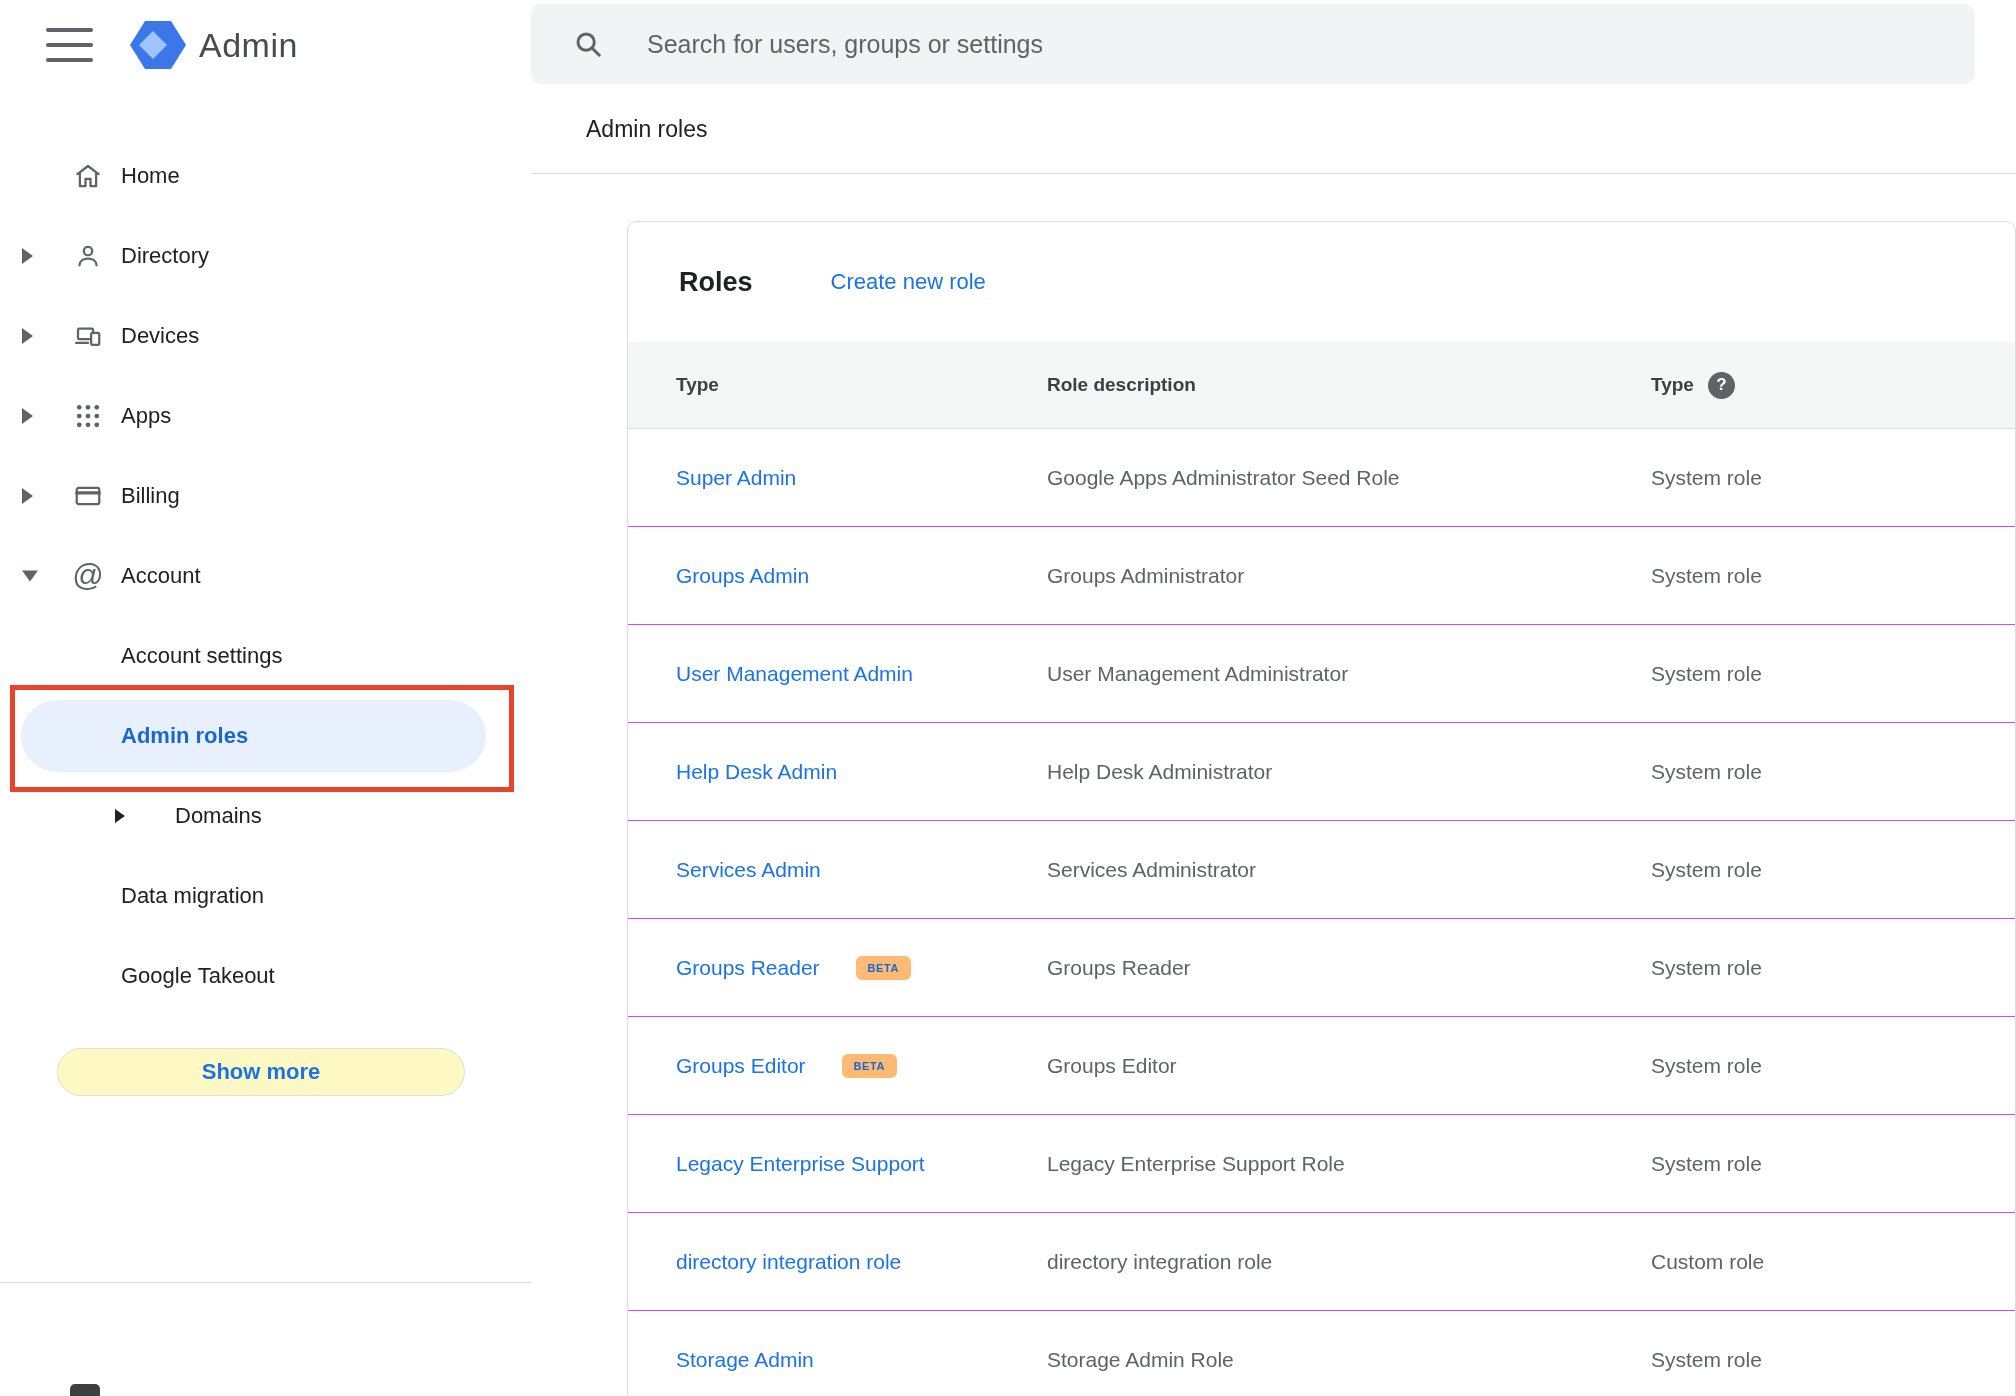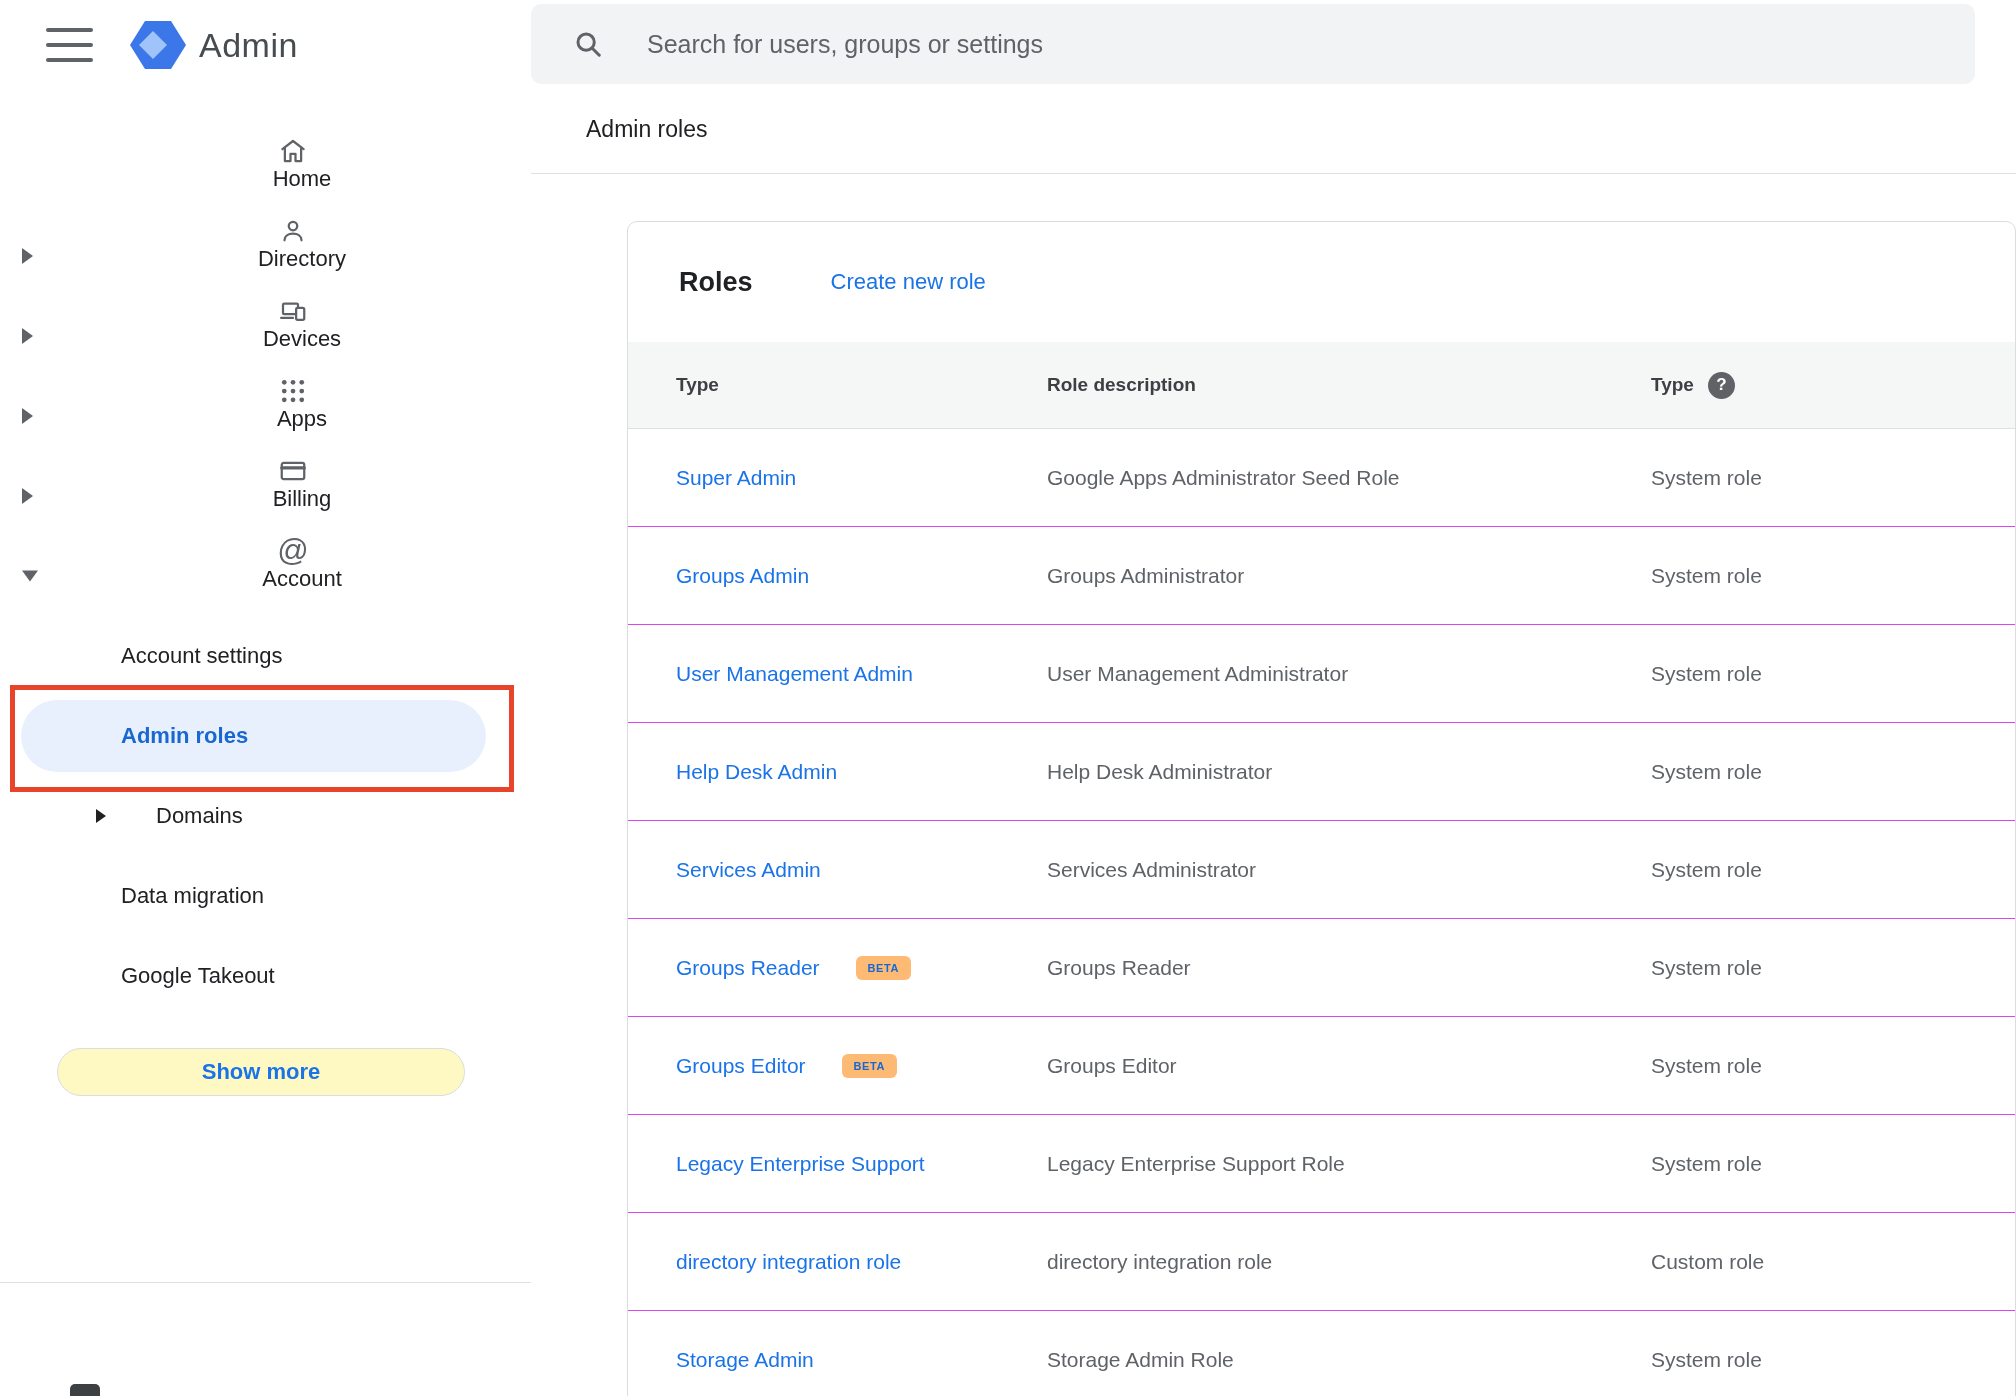--- a/index.html
+++ b/index.html
@@ -12,34 +12,34 @@
 
   
   .sidebar { position:absolute; left:0; top:0; width:531px; height:1396px; background:#fff; }
   .sidebar-header { position:absolute; left:0; top:0; height:90px; width:100%; display:flex; align-items:center; }
   .hamburger { margin-left:46px; width:47px; height:34px; display:flex; flex-direction:column; justify-content:space-between; cursor:pointer; }
   .hamburger span { display:block; height:4px; background:#5f6368; border-radius:2px; }
   .logo { margin-left:36px; width:58px; height:50px; }
   .brand-text { margin-left:12px; font-size:34px; color:#474c50; letter-spacing:0.5px; }
 
   .nav { position:absolute; left:0; top:136px; width:100%; }
-  .nav-item { position:relative; height:80px; display:flex; align-items:center; padding-left:73px; cursor:pointer;flex-direction:column; }
+  .nav-item { position:relative; height:80px; display:flex; align-items:center; padding-left:73px; cursor:pointer; }
   .nav-item .arrow { position:absolute; left:22px; top:50%; transform:translateY(-50%); }
   .arrow-right { width:0; height:0; border-top:8px solid transparent; border-bottom:8px solid transparent; border-left:11px solid #5f6368; }
   .arrow-down { width:0; height:0; border-left:8px solid transparent; border-right:8px solid transparent; border-top:11px solid #5f6368; }
   .nav-icon { width:30px; height:30px; margin-right:18px; display:flex; align-items:center; justify-content:center; flex:0 0 30px; }
   .nav-icon svg { width:30px; height:30px; stroke:#5f6368; fill:none; stroke-width:1.8; stroke-linecap:round; stroke-linejoin:round; }
   .nav-icon.filled svg { fill:#5f6368; stroke:none; }
   .at-glyph::before { content:"@"; font-size:31px; color:#5f6368; font-weight:400; }
   .nav-label { font-size:22px; color:#202124; }
 
   .sub-item { position:relative; height:80px; display:flex; align-items:center; padding-left:121px; cursor:pointer; }
   .sub-item .sub-arrow { position:absolute; left:96px; top:50%; transform:translateY(-50%);
     width:0; height:0; border-top:7px solid transparent; border-bottom:7px solid transparent; border-left:10px solid #202124; }
-  .sub-item.has-arrow { padding-left:156px; }
+  .sub-item.has-arrow { padding-left:156px;margin-left:19px; }
   .sub-label { font-size:22px; color:#202124; }
   .sub-item.active { margin:4px 0 4px 21px; width:465px; height:72px; padding-left:100px; background:#e8f0fe; border-radius:40px; }
   .sub-item.active .sub-label { color:#1967d2; font-weight:700; }
 
   .show-more-btn { position:absolute; left:57px; top:1048px; width:408px; height:48px; border:1px solid #dadce0;
     border-radius:34px; background:#fef9c3; display:flex; align-items:center; justify-content:center; cursor:pointer; }
   .show-more-btn span { font-size:22px; color:#1a73e8; font-weight:600; }
 
   .sidebar-divider { position:absolute; left:0; top:1282px; width:531px; height:1px; background:#e0e0e0; }
   .partial-icon { position:absolute; left:70px; top:1384px; width:30px; height:24px; background:#3c4043; border-radius:5px 5px 0 0; }

